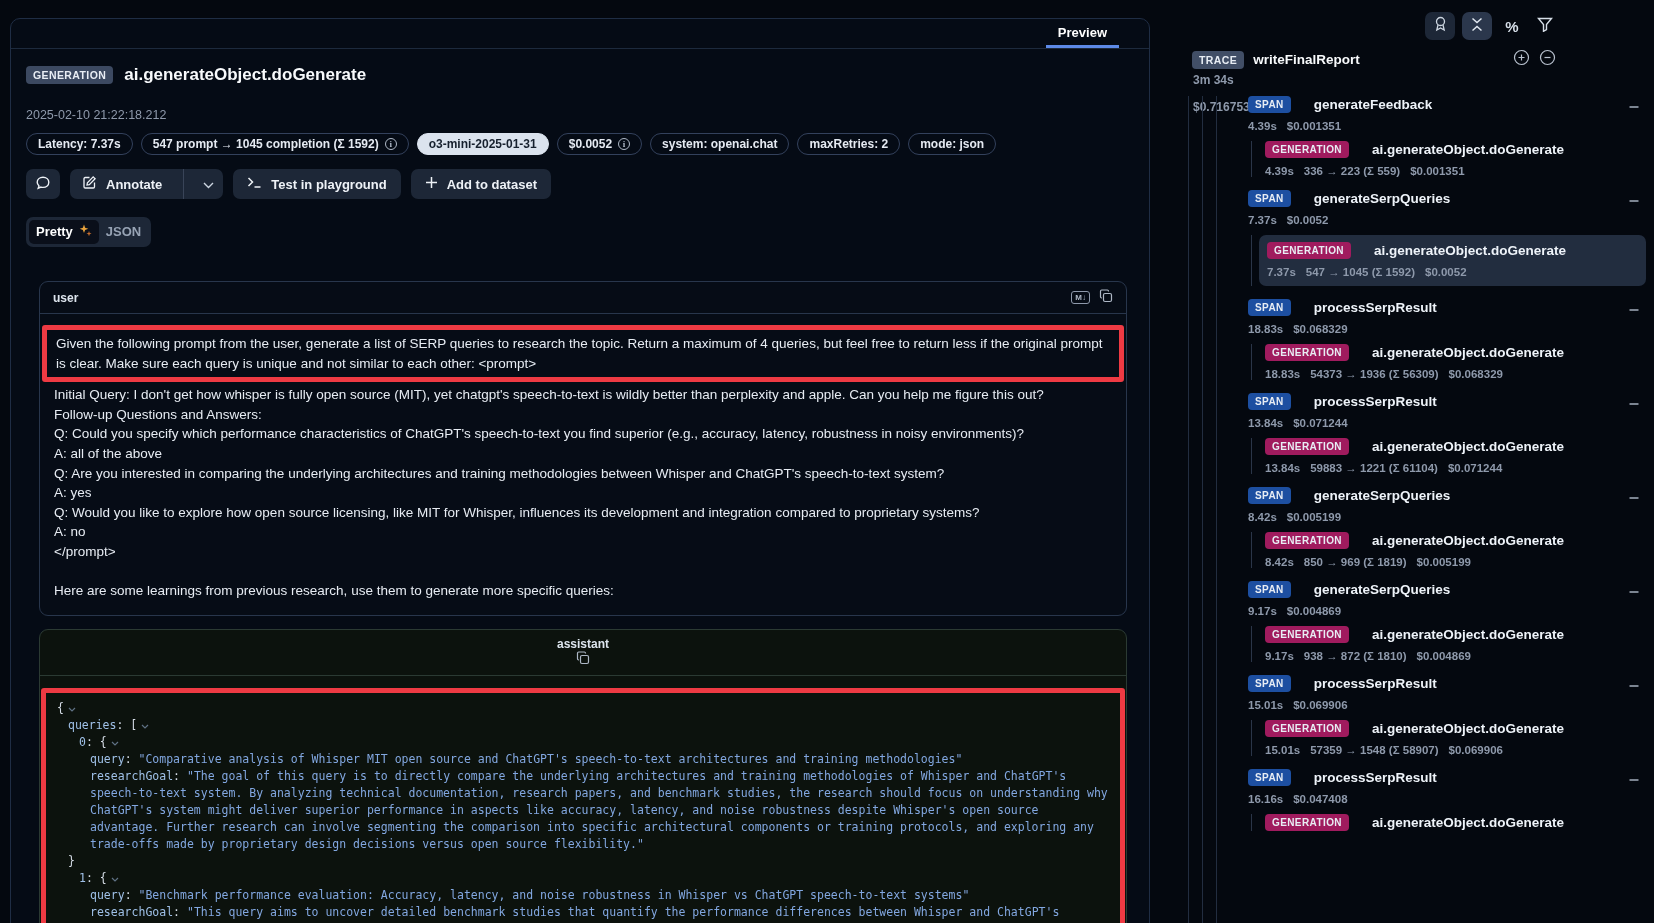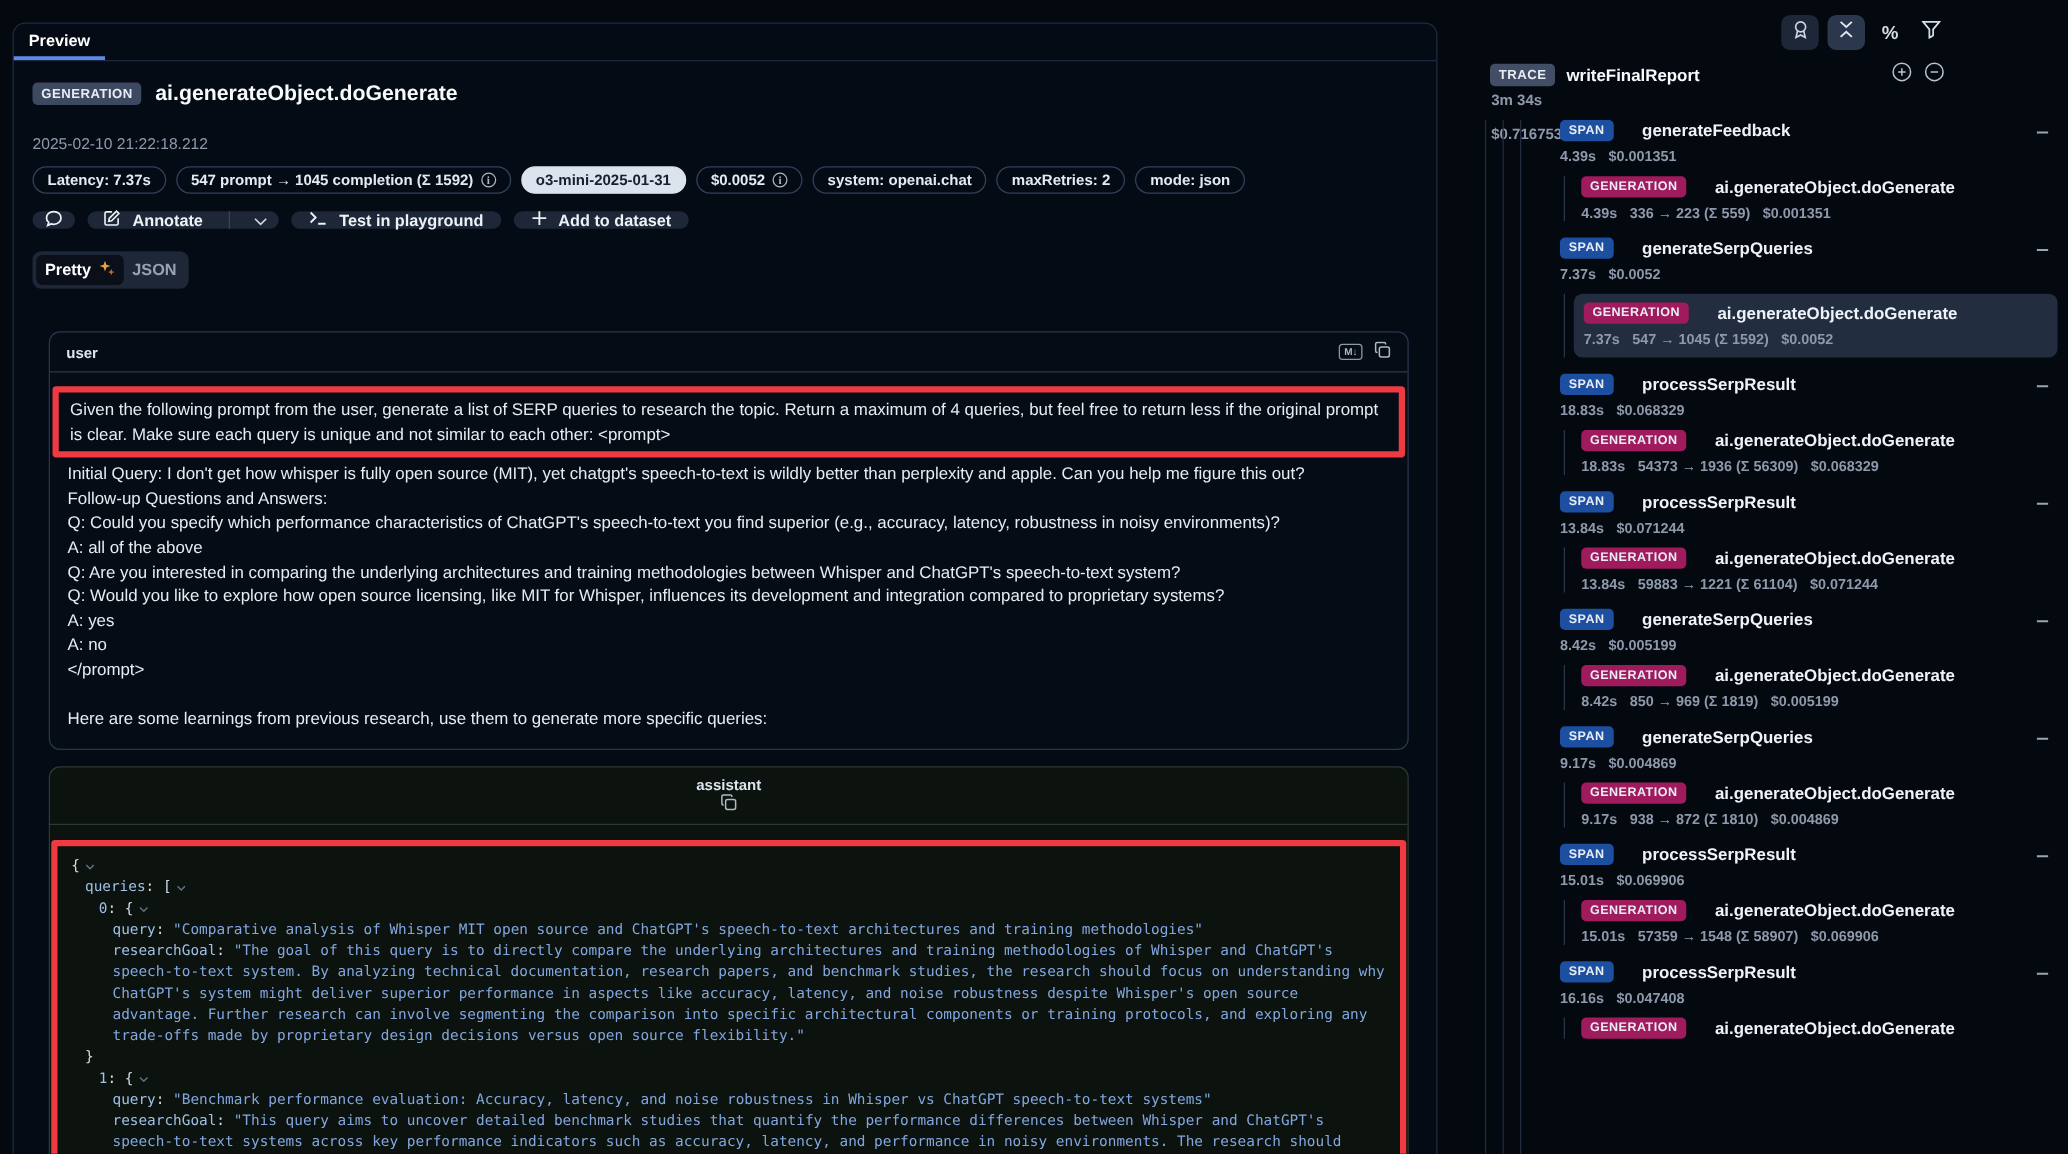--- a/index.html
+++ b/index.html
@@ -2,41 +2,41 @@
 <html><head>
 <meta charset="utf-8">
 <style>
   * { margin:0; padding:0; box-sizing:border-box; }
   html,body { width:1654px; height:923px; overflow:hidden; }
   body { background:#04080f; font-family:"Liberation Sans", sans-serif; position:relative; color:#e8edf4; }
 
   
   .main-card { position:absolute; left:10px; top:18px; width:1140px; height:920px;
     background:#050b15; border:1px solid #1f2d44; border-radius:10px; }
-  .card-tabs { height:30px; border-bottom:1px solid #1d2a3d; display:flex; justify-content:flex-start; padding-right:30px; }
+  .card-tabs { height:30px; border-bottom:1px solid #1d2a3d; display:flex; justify-content:flex-end; padding-right:30px; }
   .preview-tab { color:#ffffff; font-weight:700; font-size:13px; padding:6px 12px 4px;
     border-bottom:3px solid #5d8ae8; }
   .card-body { padding:16px 22px 0 15px; }
 
   .obs-header-row { display:flex; align-items:center; gap:11px; }
   .badge { font-size:10px; font-weight:700; letter-spacing:.4px; padding:3px 7px; border-radius:4px; color:#e8edf4; white-space:nowrap; }
   .type-badge { background:#3c4961; font-size:10.5px; }
   .obs-title { color:#f8fafc; font-size:17px; font-weight:700; }
   .obs-timestamp { color:#8e99ab; font-size:12.5px; margin-top:23px; }
 
   .pills-row { display:flex; gap:8px; margin-top:11px; align-items:center; }
   .pill { border:1px solid #33415c; color:#e5eaf2; font-size:12px; font-weight:700;
     padding:3px 11px; border-radius:999px; display:inline-flex; align-items:center; gap:6px; white-space:nowrap; }
   .pill.filled { background:#dbe3ee; border-color:#dbe3ee; color:#16202e; }
   .info-glyph { width:12px; height:12px; border:1px solid #aeb8c6; border-radius:50%;
     font-size:9px; font-weight:700; color:#aeb8c6; display:inline-flex; align-items:center; justify-content:center; font-family:"Liberation Serif",serif; }
 
   .actions-row { display:flex; gap:10px; margin-top:14px; align-items:center; }
   .btn { background:#1d2737; color:#eef2f7; font-size:13px; font-weight:600; border-radius:7px;
-    height:14px; display:inline-flex; align-items:center; gap:9px; padding:0 14px; cursor:pointer; }
+    height:30px; display:inline-flex; align-items:center; gap:9px; padding:0 14px; cursor:pointer; }
   .icon-only { width:34px; padding:0; justify-content:center; }
   .btn svg { flex:none; }
   .split { padding:0; }
   .split .seg-main { display:inline-flex; align-items:center; gap:9px; padding:0 12px; height:100%; }
   .split .seg-divider { width:1px; height:100%; background:#394superb; background:#394458; }
   .split .seg-caret { width:30px; height:100%; display:inline-flex; align-items:center; justify-content:center; }
 
   .view-toggle { margin-top:18px; display:inline-flex; background:#1d2737; border-radius:7px; padding:3px; }
   .view-seg { font-size:13px; font-weight:600; padding:4px 7px; border-radius:5px; color:#97a3b4;
     display:inline-flex; gap:6px; cursor:pointer; }
@@ -214,22 +214,22 @@
         <div class="msg-body">
           <div class="redbox">
             <div class="u-line">Given the following prompt from the user, generate a list of SERP queries to research the topic. Return a maximum of 4 queries, but feel free to return less if the original prompt is clear. Make sure each query is unique and not similar to each other: &lt;prompt&gt;</div>
           </div>
           <div id="user-lines">
               <div class="u-line">Initial Query: I don't get how whisper is fully open source (MIT), yet chatgpt's speech-to-text is wildly better than perplexity and apple. Can you help me figure this out?</div>
               <div class="u-line">Follow-up Questions and Answers:</div>
               <div class="u-line">Q: Could you specify which performance characteristics of ChatGPT's speech-to-text you find superior (e.g., accuracy, latency, robustness in noisy environments)?</div>
               <div class="u-line">A: all of the above</div>
               <div class="u-line">Q: Are you interested in comparing the underlying architectures and training methodologies between Whisper and ChatGPT's speech-to-text system?</div>
+              <div class="u-line">A: yes</div>
               <div class="u-line">Q: Would you like to explore how open source licensing, like MIT for Whisper, influences its development and integration compared to proprietary systems?</div>
-              <div class="u-line">A: yes</div>
               <div class="u-line">A: no</div>
               <div class="u-line">&lt;/prompt&gt;</div>
               <div class="u-line">&nbsp;</div>
               <div class="u-line">Here are some learnings from previous research, use them to generate more specific queries:</div>
             </div>
         </div>
       </div>
 
       <div class="msg-panel assistant-panel">
         <div class="msg-header">

